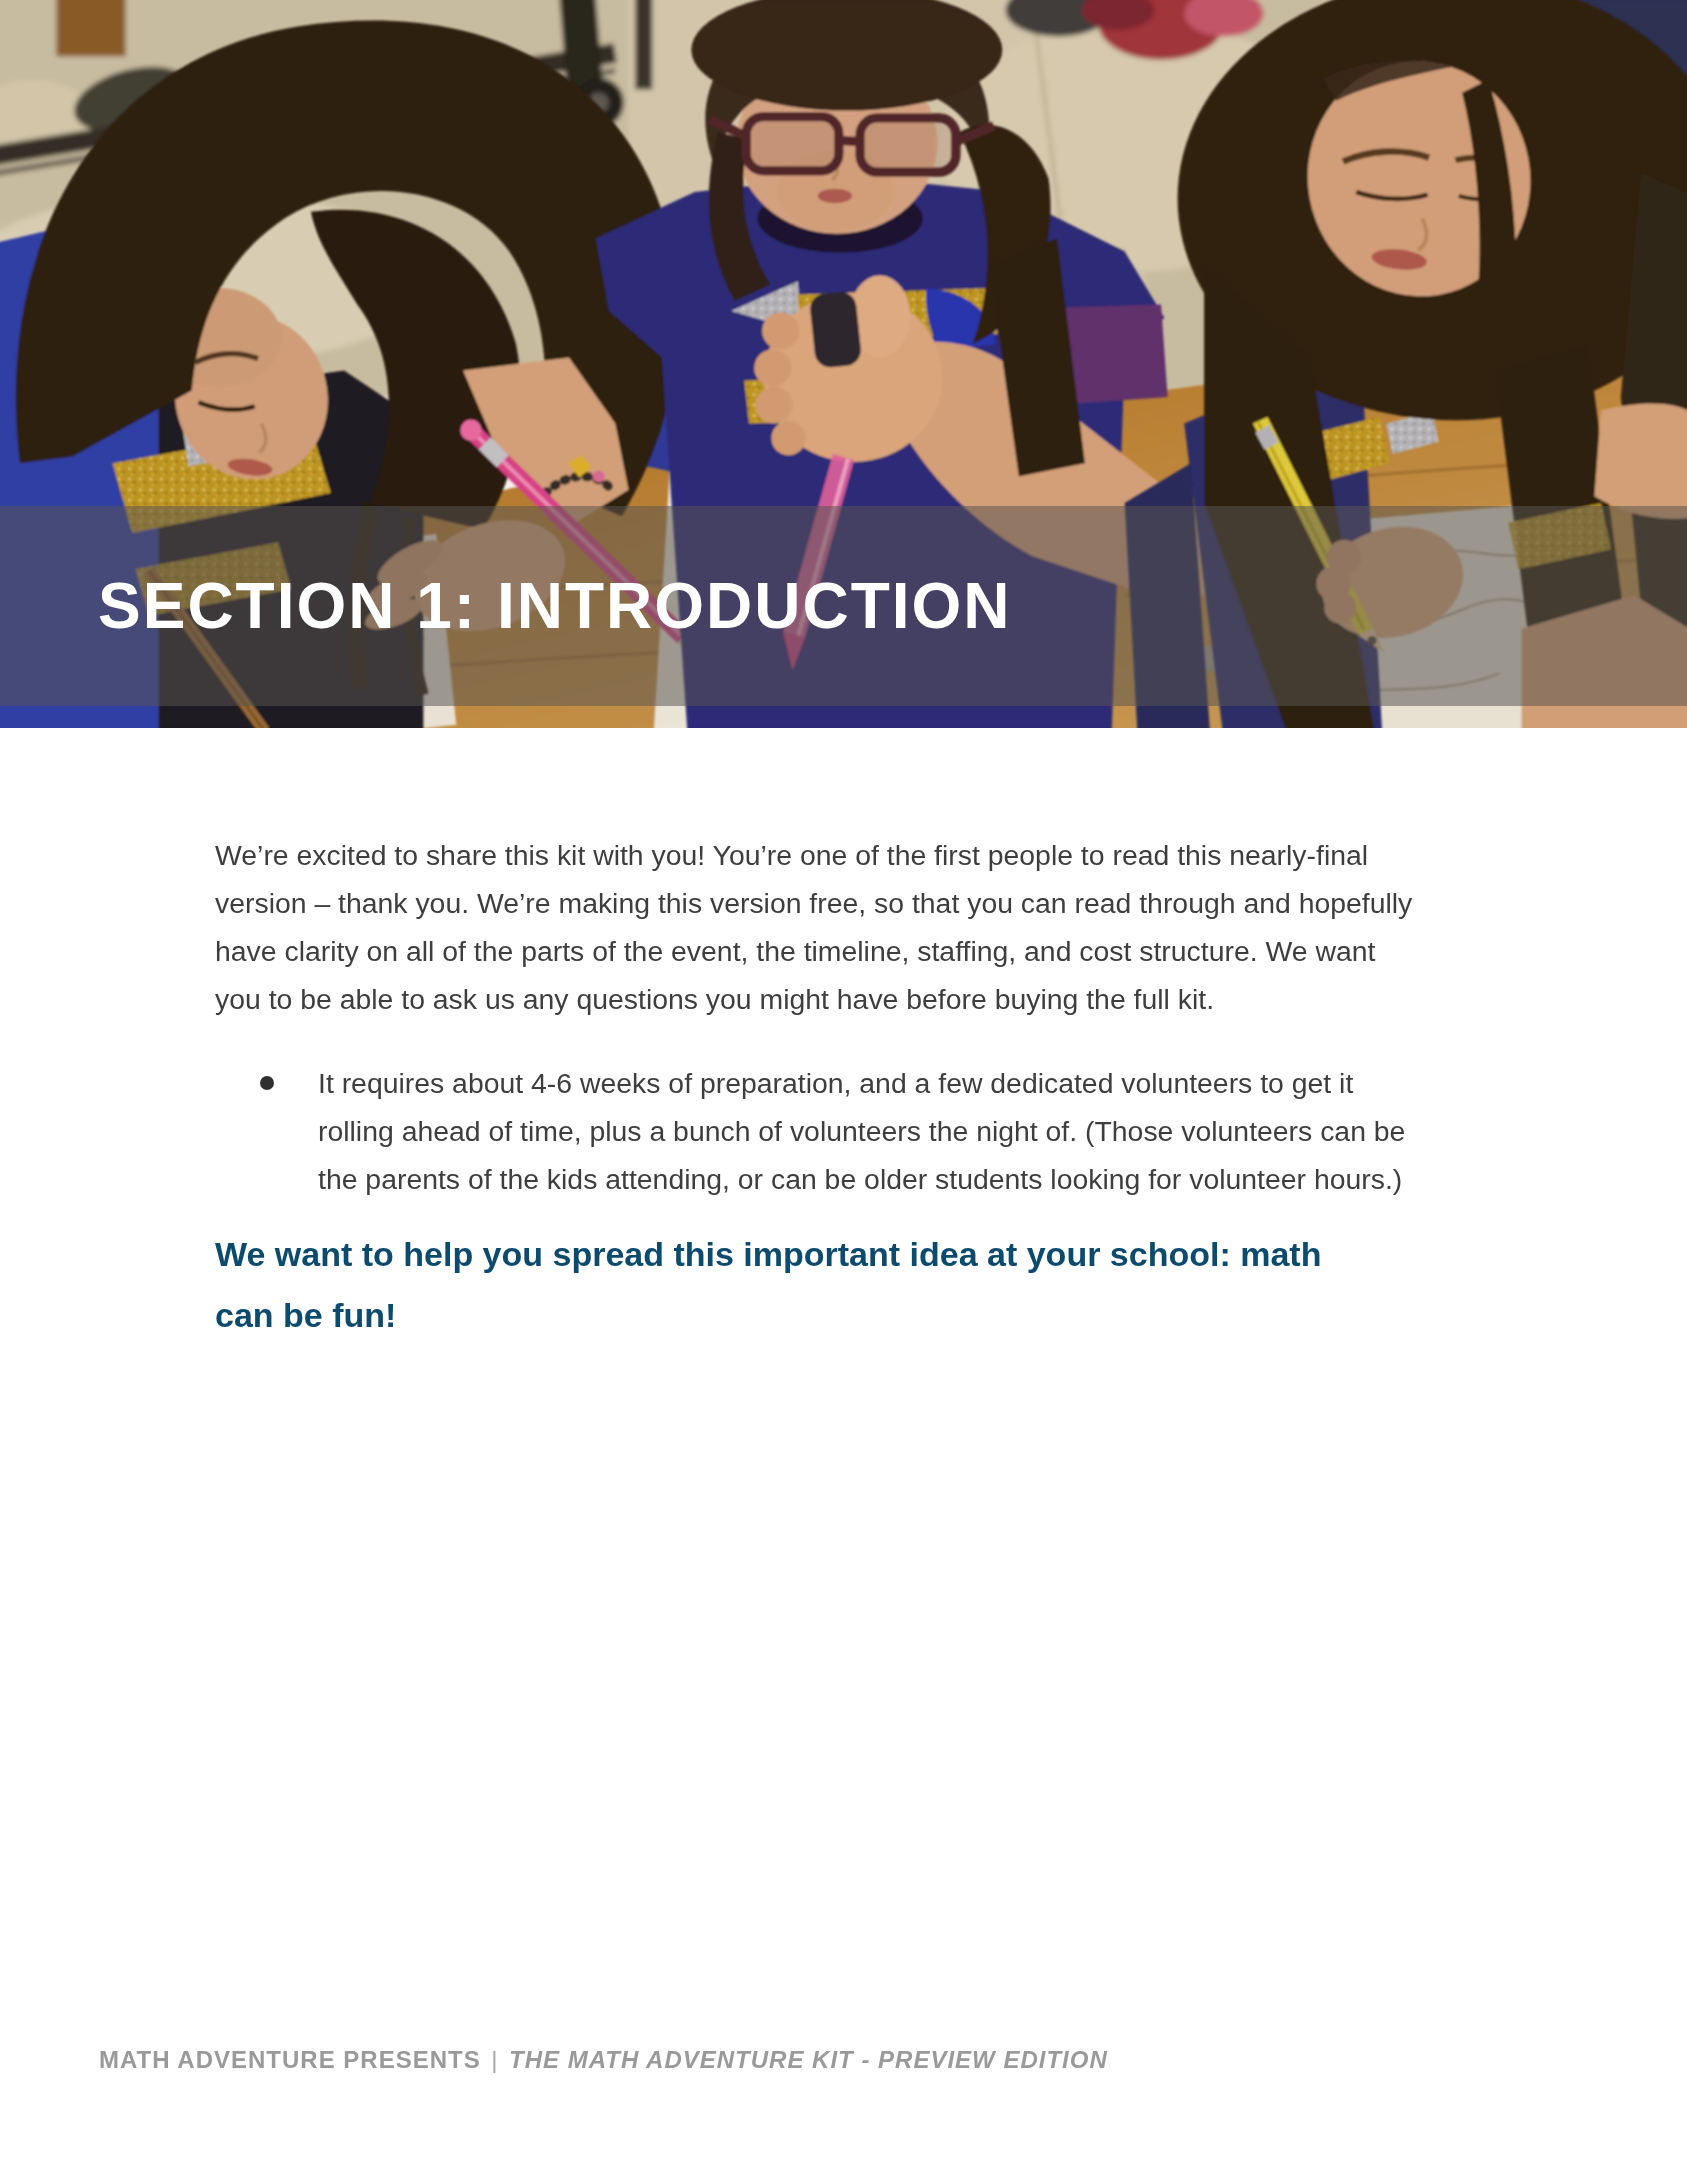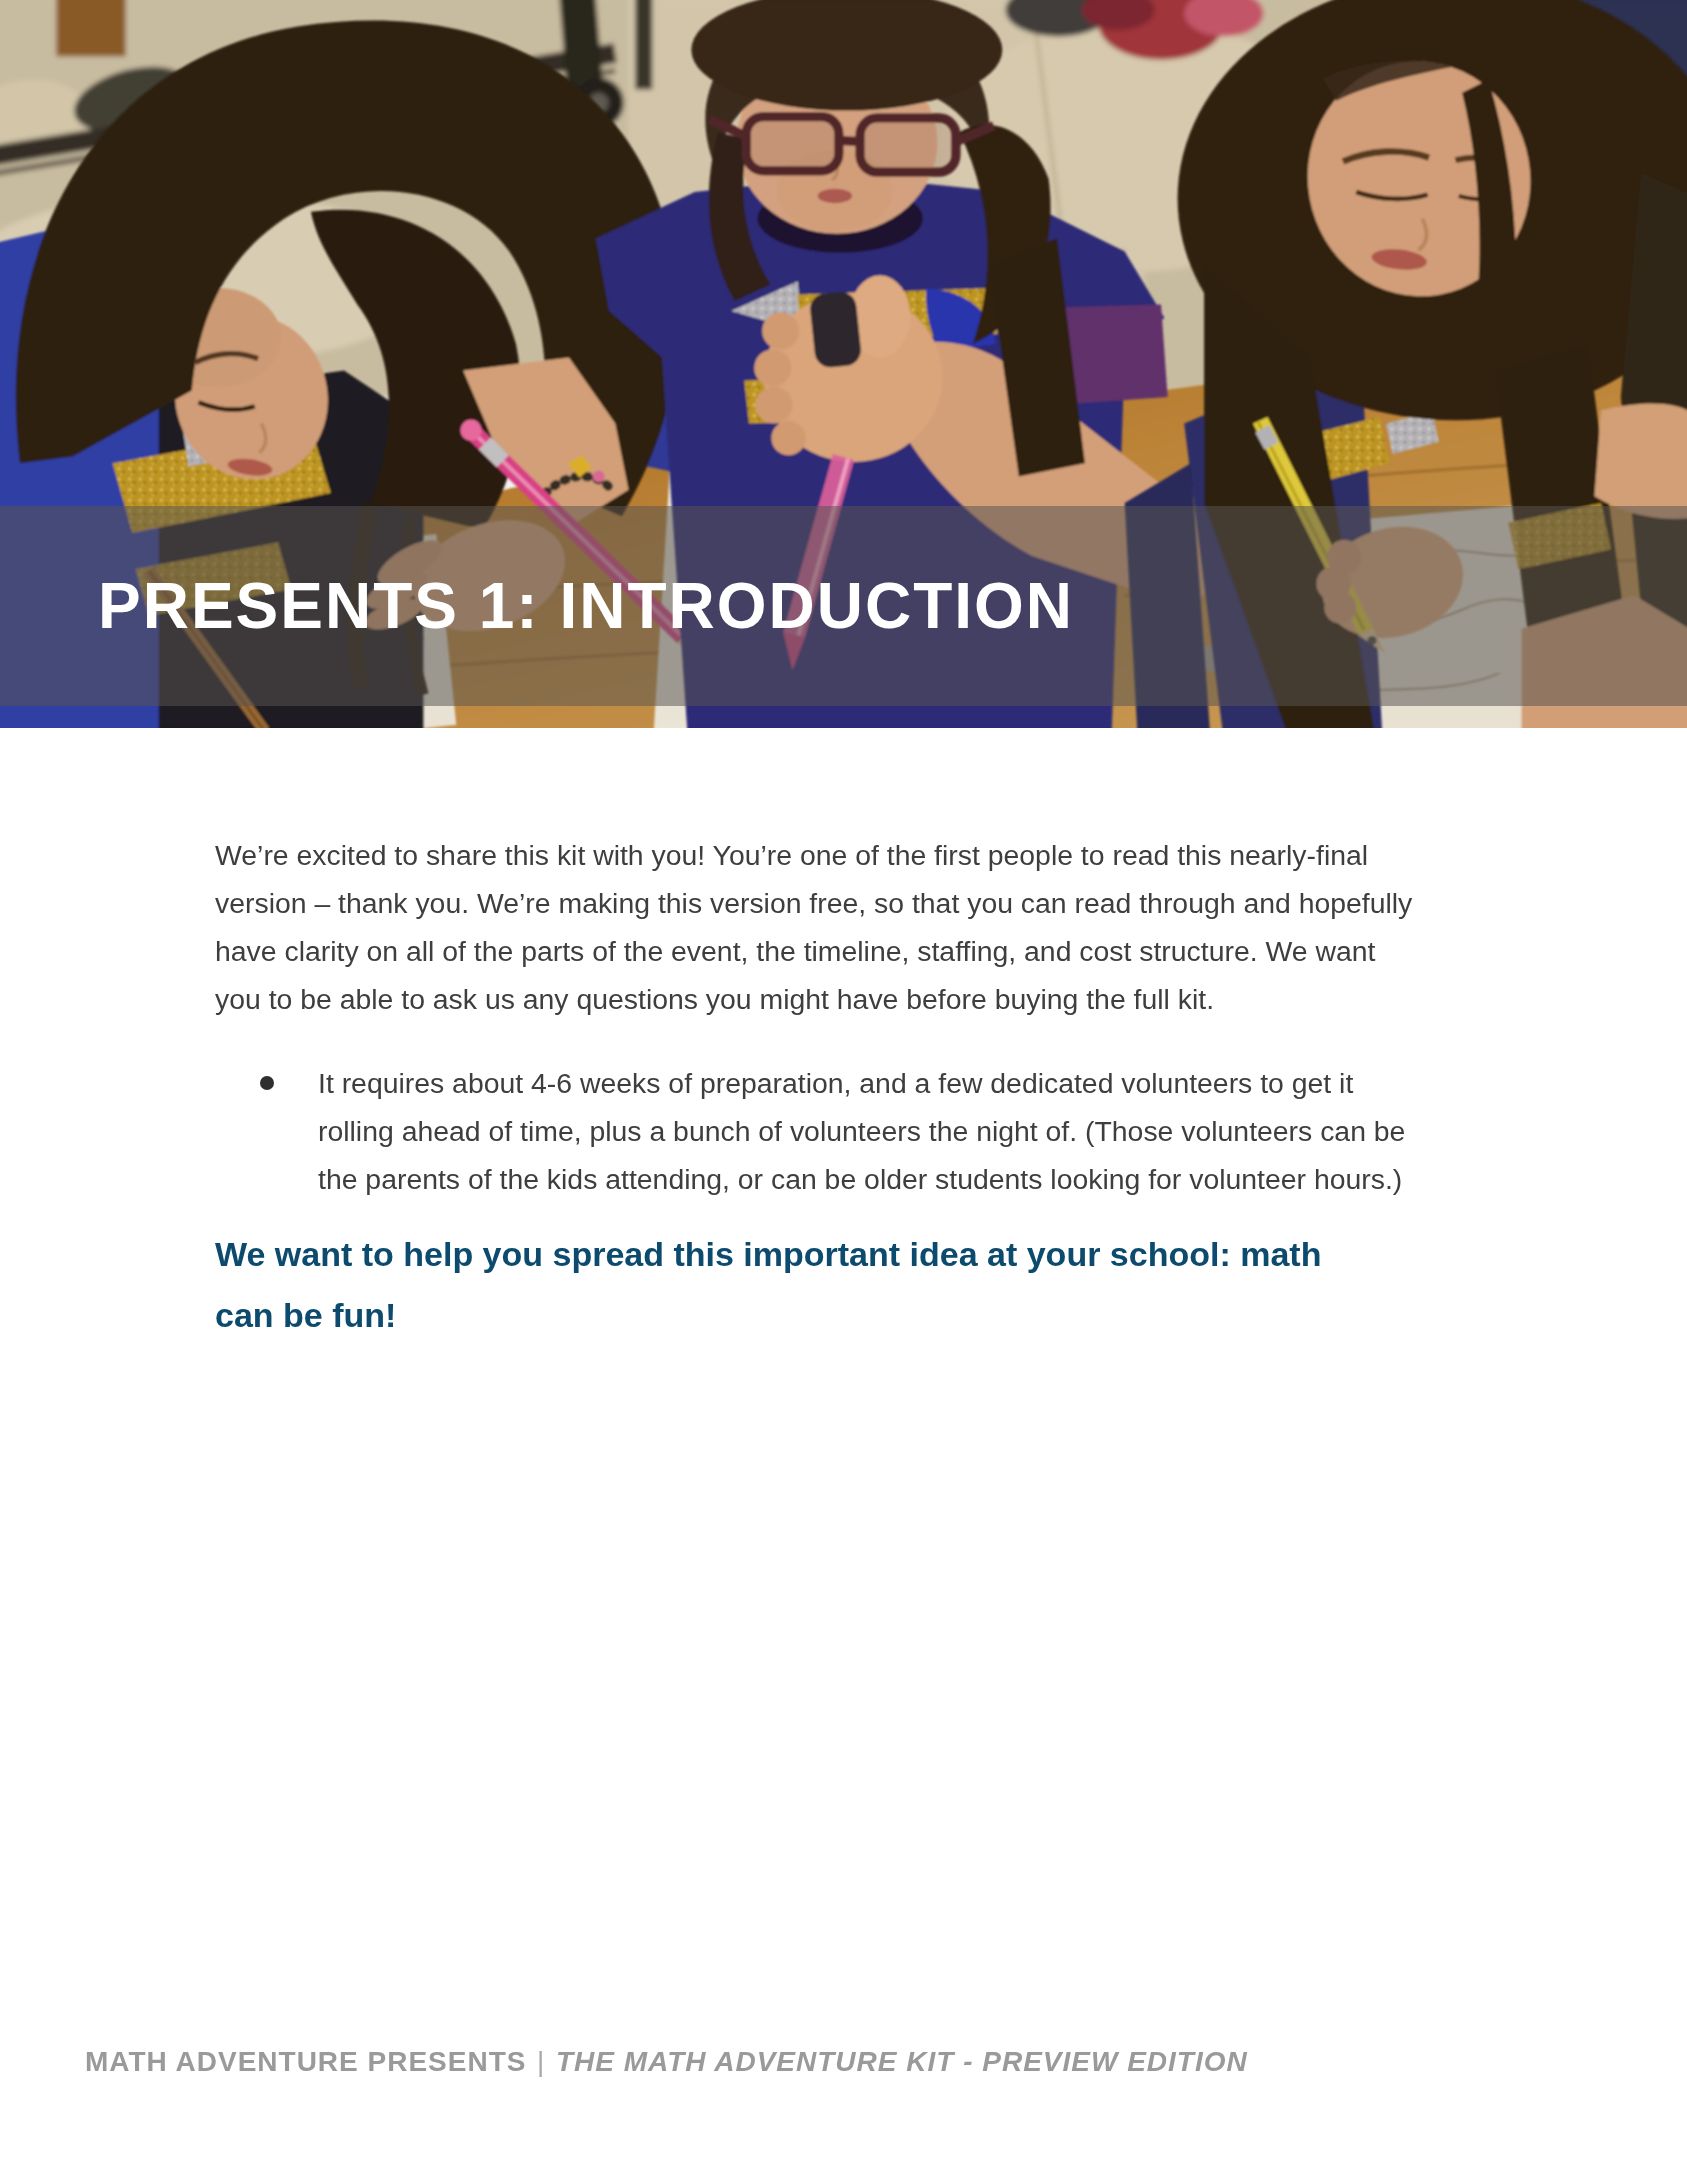--- a/index.html
+++ b/index.html
@@ -30,22 +30,22 @@
   .bullet .dot {
     position:absolute; left:50px; top:17px; width:14px; height:14px;
     border-radius:50%; background:#2f2f2f;
   }
   .closing {
     margin-top:21px !important; width:1125px;
     font-size:34px; line-height:61px; font-weight:bold; color:#0c4a6e;
   }
   
   .page-footer {
-    position:absolute; left:85px; top:2046px;
-    font-size:28px; font-weight:bold; color:#9a9a9a; letter-spacing:1px;
+    position:absolute; left:99px; top:2046px;
+    font-size:24px; font-weight:bold; color:#9a9a9a; letter-spacing:1px;
     white-space:nowrap;
   }
   .page-footer .sep { font-weight:normal; margin:0 10.6px; color:#a8a8a8; }
   .page-footer .kit { font-style:italic; }
 </style>
 </head>
 <body>
 
 <div class="page">
 
@@ -263,21 +263,21 @@
         </g>
         <circle cx="2032" cy="842" r="26" fill="#d7a078"></circle>
         <circle cx="2016" cy="882" r="26" fill="#d7a078"></circle>
         <circle cx="2026" cy="918" r="24" fill="#d7a078"></circle>
       </g>
 
       <rect width="2550" height="1100" fill="#7a5a20" opacity="0.08"></rect>
     </svg>
 
     <div class="hero-overlay">
-      <div class="hero-title">PRESENTS 1: INTRODUCTION</div>
+      <div class="hero-title">SECTION 1: INTRODUCTION</div>
     </div>
   </div>
 
   <div class="body-copy">
     <p>We’re excited to share this kit with you! You’re one of the first people to read this nearly-final version – thank you. We’re making this version free, so that you can read through and hopefully have clarity on all of the parts of the event, the timeline, staffing, and cost structure. We want you to be able to ask us any questions you might have before buying the full kit.</p>
 
     <div class="bullets">
       <div class="bullet">
         <span class="dot"></span>
         <span>It requires about 4-6 weeks of preparation, and a few dedicated volunteers to get it rolling ahead of time, plus a bunch of volunteers the night of. (Those volunteers can be the parents of the kids attending, or can be older students looking for volunteer hours.)</span>

